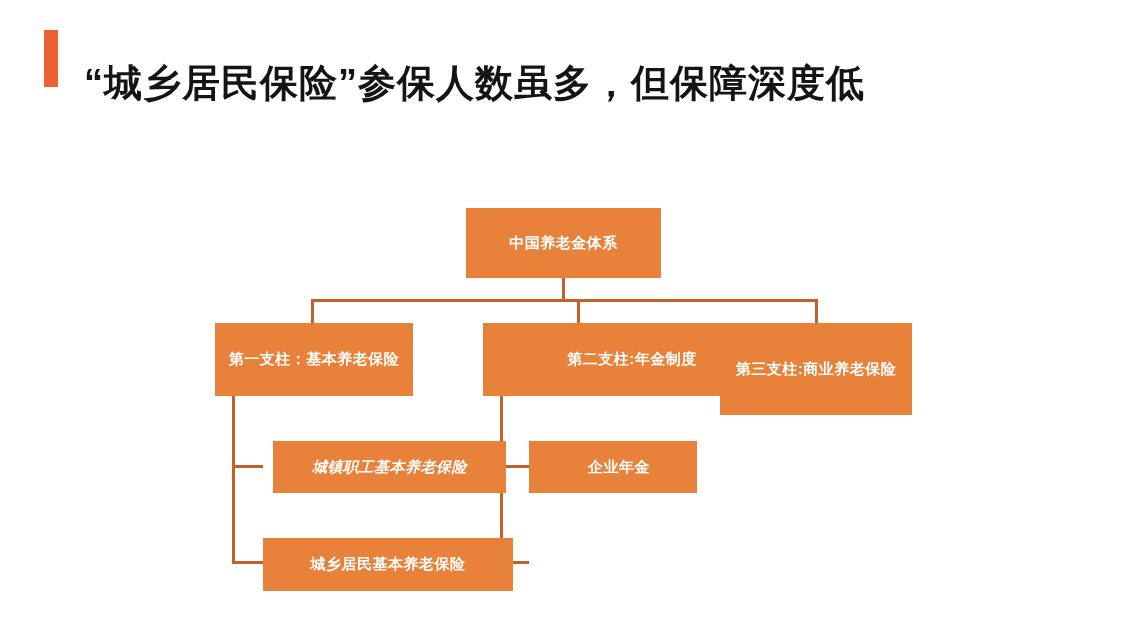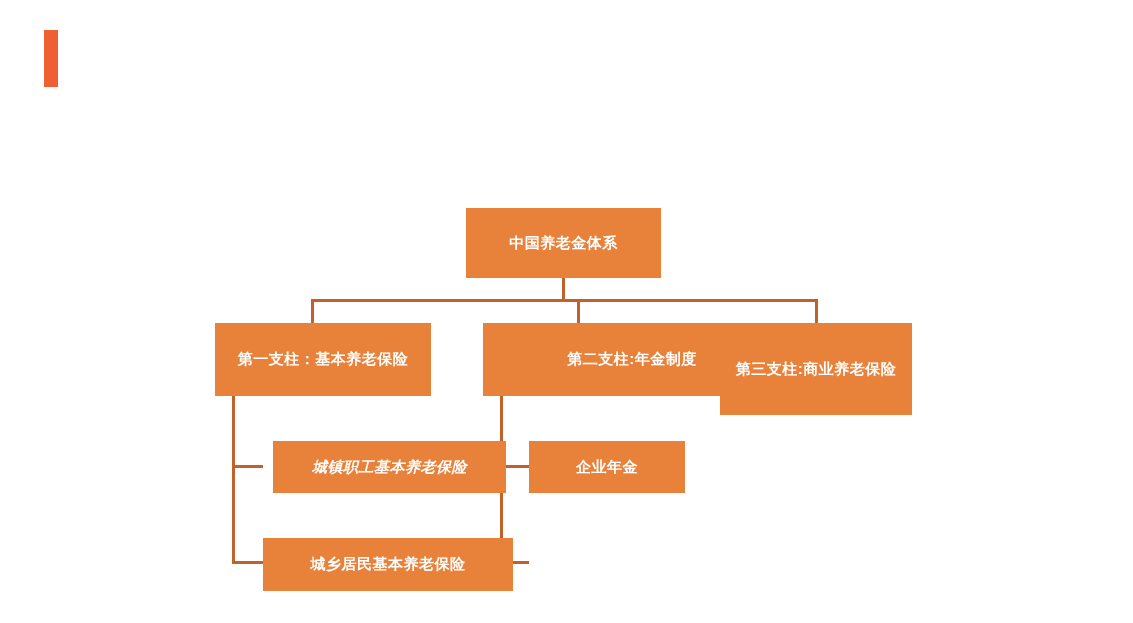--- a/index.html
+++ b/index.html
@@ -42,26 +42,26 @@
     font-size: 15px;
     font-weight: 600;
     text-align: center;
     letter-spacing: 0.5px;
   }
 
   .conn { position: absolute; background: var(--connector, #C2622B); }
 
   
   .n-root { left: 466px; top: 208px; width: 195px; height: 70px; }
-  .n-p1   { left: 215px; top: 323px; width: 216px; height: 73px; }
+  .n-p1   { left: 215px; top: 323px; width: 198px; height: 73px; }
   .n-p2   { left: 483px; top: 323px; width: 218px; height: 73px; padding-left: 40px; }
   .n-p3   { left: 720px; top: 323px; width: 192px; height: 92px; }
   .n-c1a  { left: 273px; top: 441px; width: 233px; height: 52px; font-style: italic; }
   .n-c1b  { left: 263px; top: 538px; width: 250px; height: 53px; }
-  .n-c2a  { left: 529px; top: 441px; width: 156px; height: 52px; }
+  .n-c2a  { left: 529px; top: 441px; width: 156px; height: 52px; padding-left: 12px; }
   .n-c2b  { left: 529px; top: 538px; width: 156px; height: 53px; }
 
   
   .conn-root-stub { left: 562px; top: 278px; width: 3px;  height: 23px; }
   .conn-main-h    { left: 311px; top: 299px; width: 507px; height: 3px; }
   .conn-drop-p1   { left: 311px; top: 299px; width: 3px;  height: 25px; }
   .conn-drop-p2   { left: 577px; top: 299px; width: 3px;  height: 25px; }
   .conn-drop-p3   { left: 815px; top: 299px; width: 3px;  height: 25px; }
   .conn-p1-v      { left: 232px; top: 396px; width: 3px;  height: 168px; }
   .conn-c1a-h     { left: 232px; top: 465px; width: 31px; height: 3px; }
@@ -69,20 +69,21 @@
   .conn-p2-v      { left: 500px; top: 396px; width: 3px;  height: 168px; }
   .conn-c2a-h     { left: 500px; top: 465px; width: 29px; height: 3px; }
   .conn-c2b-h     { left: 500px; top: 561px; width: 29px; height: 3px; }
 </style>
 </head>
 <body>
 
 <div class="slide">
 
   <div class="accent-bar"></div>
+  <h1 class="slide-title">“城乡居民保险”参保人数虽多，但保障深度低</h1>
 
   <div class="conn conn-root-stub"></div>
   <div class="conn conn-main-h"></div>
   <div class="conn conn-drop-p1"></div>
   <div class="conn conn-drop-p2"></div>
   <div class="conn conn-drop-p3"></div>
   <div class="conn conn-p1-v"></div>
   <div class="conn conn-c1a-h"></div>
   <div class="conn conn-c1b-h"></div>
   <div class="conn conn-p2-v"></div>

